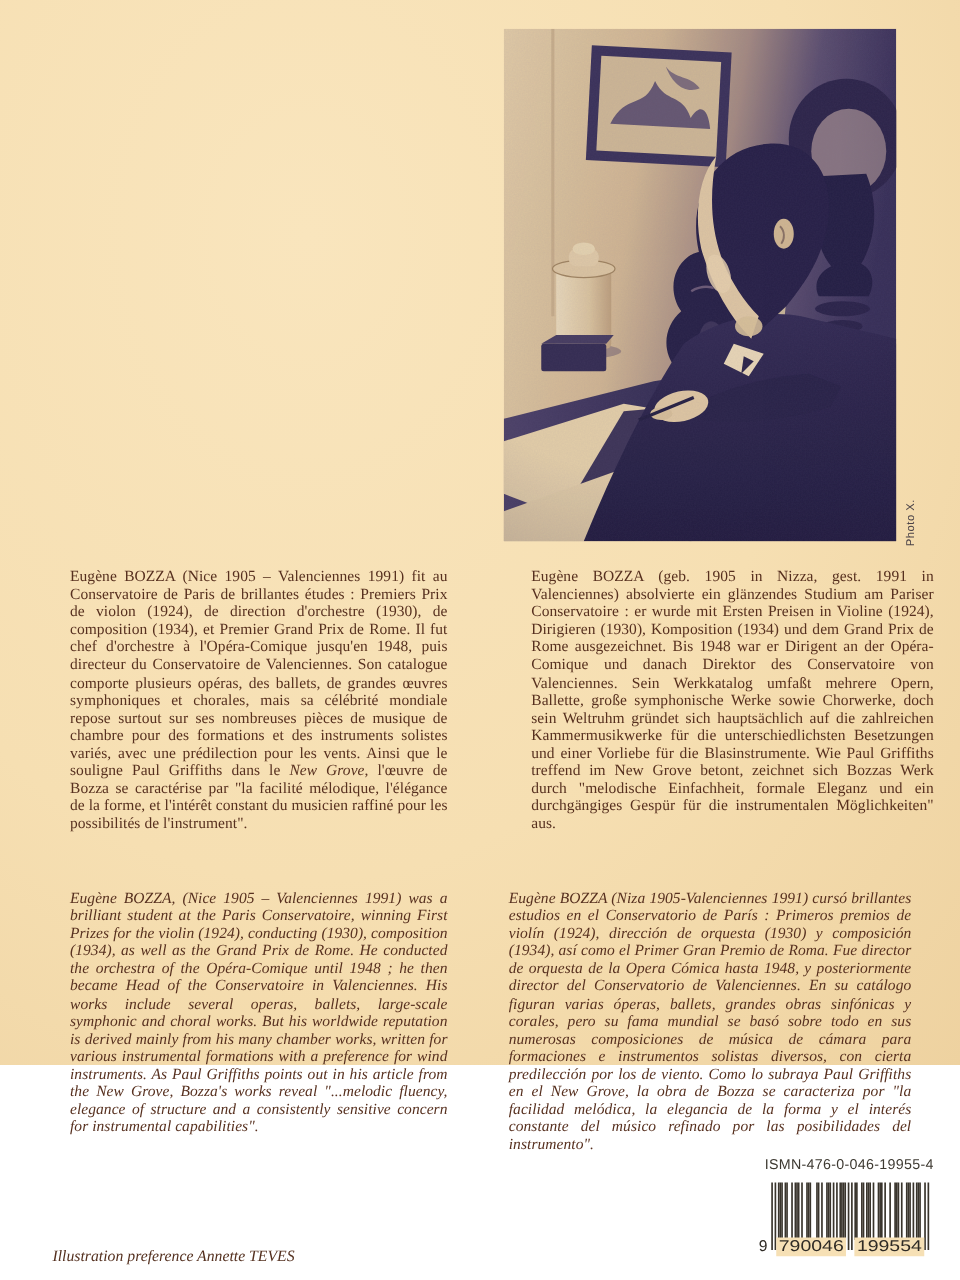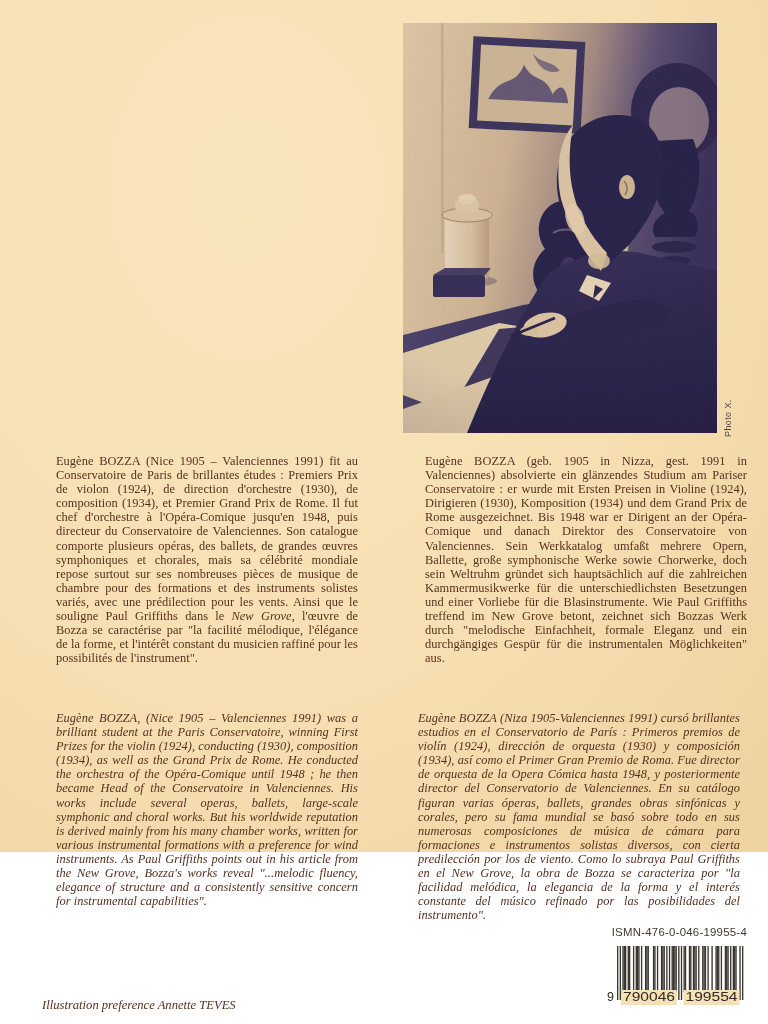--- a/index.html
+++ b/index.html
@@ -10,21 +10,21 @@
   .photo-wrap{position:absolute;left:403px;top:23px;width:314px;height:410px;}
   .photo-credit{position:absolute;left:723px;top:437px;width:52px;height:12px;
         font-family:"Liberation Sans","DejaVu Sans",sans-serif;font-size:9px;color:#4b4348;
         transform:rotate(-90deg);transform-origin:0 0;letter-spacing:.4px;}
   .para{position:absolute;text-align:justify;font-size:12.4px;line-height:14.1px;
         color:#57301f;letter-spacing:.05px;}
   .para i{font-style:italic;}
   #p-fr{left:56px;top:454px;width:302px;}
   #p-de{left:407px;top:454px;width:322px;margin-left:18px;}
   #p-en{left:56px;top:711px;width:302px;font-style:italic;}
-  #p-es{left:418px;top:711px;width:322px;font-style:italic;}
+  #p-es{left:407px;top:711px;width:322px;font-style:italic;}
   .footer-credit{position:absolute;left:42px;top:998px;font-style:italic;
         font-size:12.6px;color:#54301f;}
   .ismn{position:absolute;right:21px;top:926px;font-family:"Liberation Sans","DejaVu Sans",sans-serif;
         font-size:11.4px;color:#3e3a32;letter-spacing:.25px;text-align:right;}
   .barcode{position:absolute;left:605px;top:944px;}
   .barcode text{font-family:"Liberation Sans","DejaVu Sans",sans-serif;font-size:12.5px;fill:#2f2b25;}
 </style>
 </head>
 <body>
 

